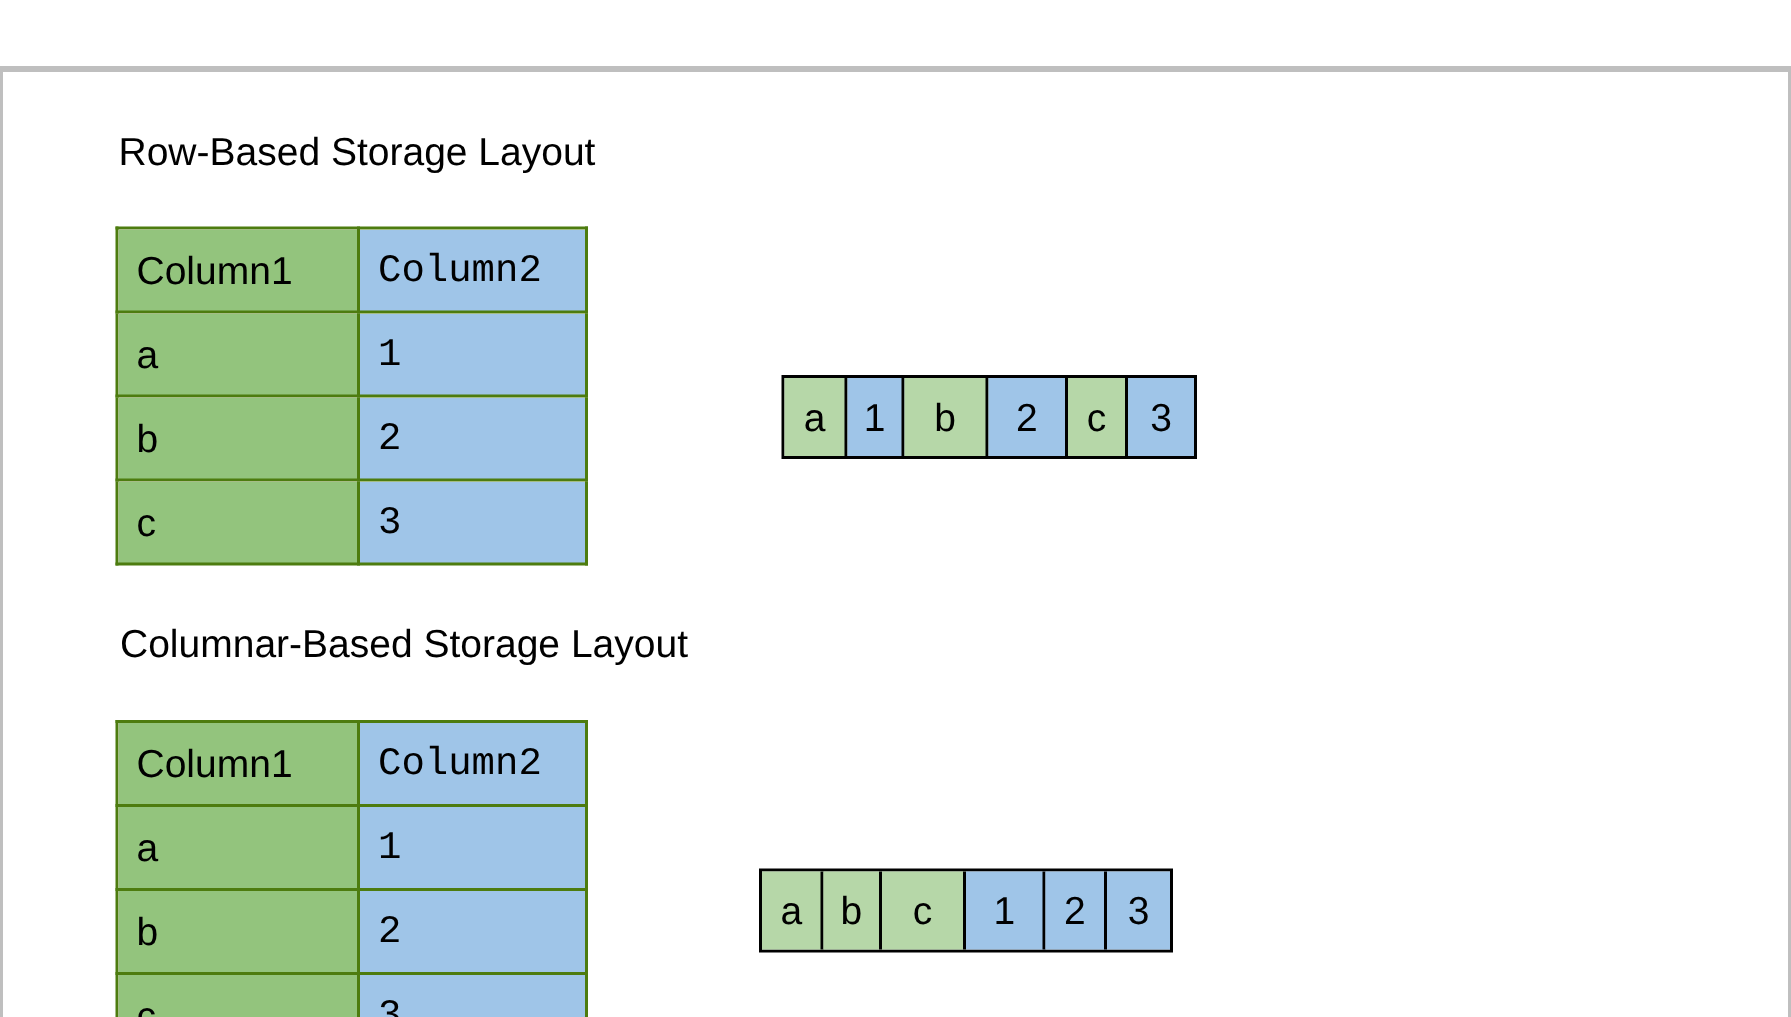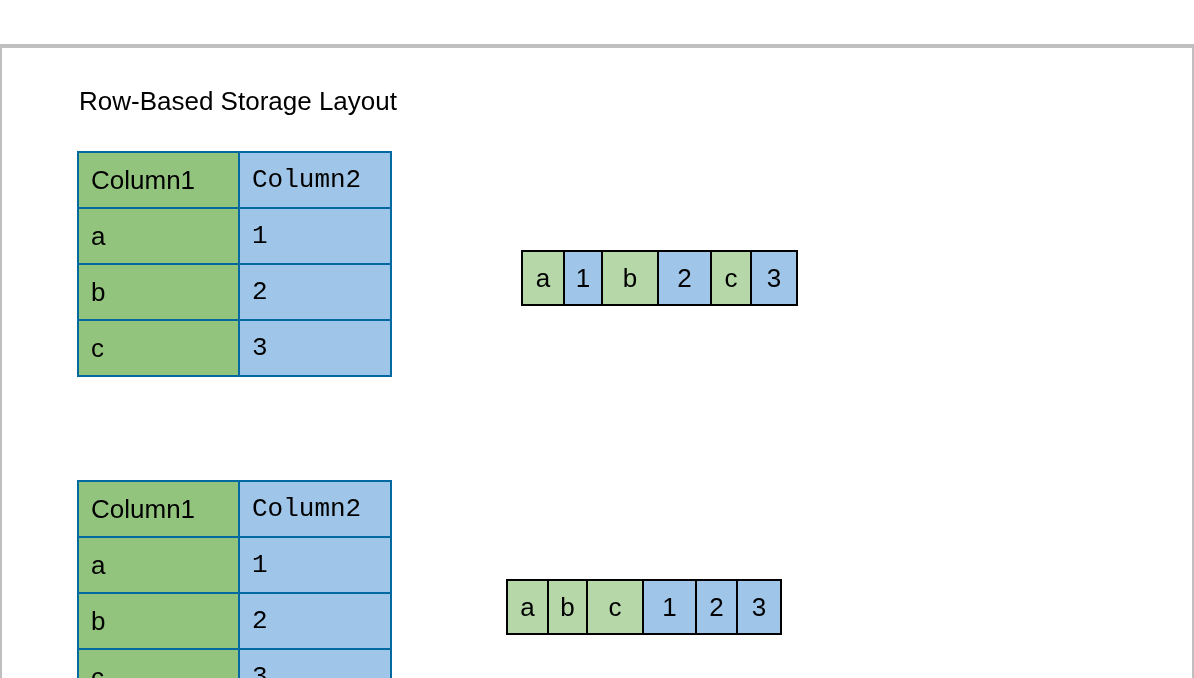--- a/index.html
+++ b/index.html
@@ -23,21 +23,21 @@
     line-height: 26px;
     white-space: nowrap;
     color: #000000;
   }
   table.tbl {
     position: absolute;
     border-collapse: collapse;
     table-layout: fixed;
   }
   table.tbl th, table.tbl td {
-    border: 2px solid #0369a1;
+    border: 2px solid #4d7c0f;
     height: 54px;
     padding: 0 0 0 12px;
     font-size: 26px;
     font-weight: normal;
     text-align: left;
     vertical-align: middle;
     overflow: hidden;
   }
   .col1-cell { background: var(--table-green, #93c47d); }
   .col2-cell { background: var(--table-blue, #9fc5e8); font-family: Liberation Mono, monospace; }
@@ -96,20 +96,21 @@
 
   <div class="strip" style="left:519px; top:202px; width:277px;">
     <div class="strip-cell strip-green" style="width:42px">a</div>
     <div class="strip-cell strip-blue" style="width:38px">1</div>
     <div class="strip-cell strip-green" style="width:56px">b</div>
     <div class="strip-cell strip-blue" style="width:53px">2</div>
     <div class="strip-cell strip-green" style="width:40px">c</div>
     <div class="strip-cell strip-blue" style="width:44px">3</div>
   </div>
 
+  <div class="diagram-title" style="left:78px; top:368px;">Columnar-Based Storage Layout</div>
 
   <table class="tbl" style="left:75px; top:432px; width:313px;">
     <colgroup>
         <col style="width:161px">
         <col style="width:152px">
       </colgroup>
     <tbody>
         <tr>
       <th class="col1-cell">Column1</th>
       <th class="col2-cell">Column2</th>

